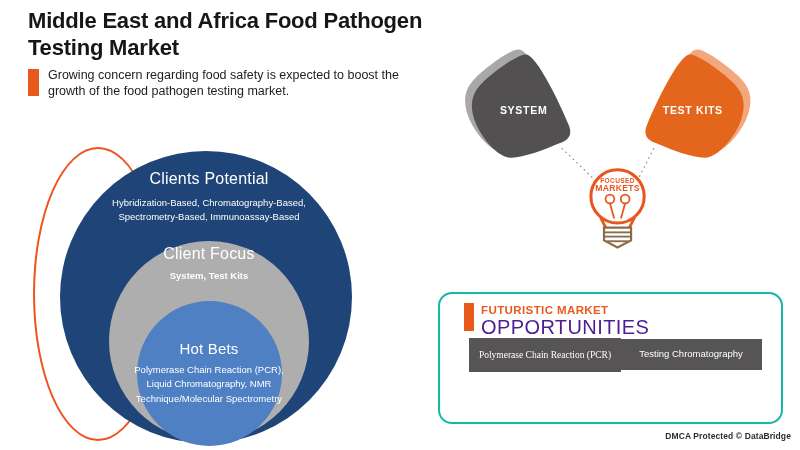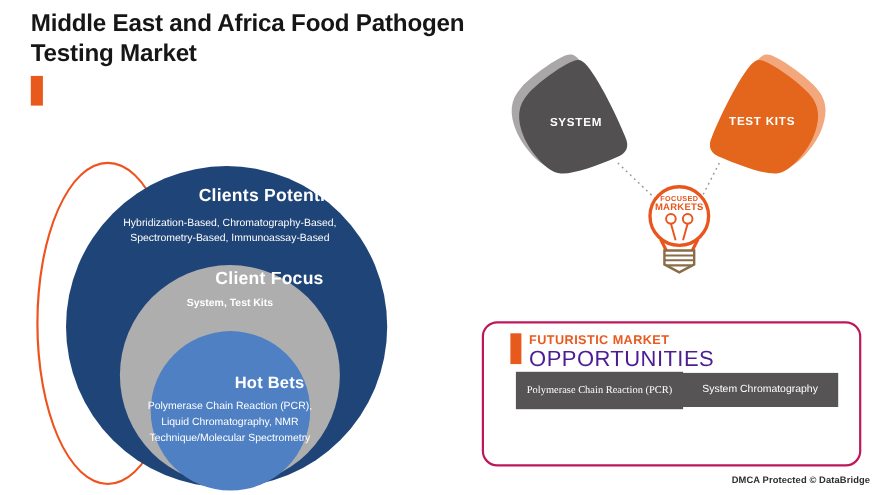--- a/index.html
+++ b/index.html
@@ -19,34 +19,34 @@
   
   .ellipse-outline{
     position:absolute;left:33px;top:147px;width:126px;height:290px;
     border:2px solid #f0521e;border-radius:50%;z-index:1;
   }
   .circle{position:absolute;border-radius:50%;}
   .c-outer{left:60px;top:151px;width:292px;height:292px;background:#1f4478;z-index:2;}
   .c-mid{left:109px;top:241px;width:200px;height:200px;background:#afaeae;z-index:3;}
   .c-inner{left:137px;top:301px;width:145px;height:145px;background:#4f80c4;z-index:4;}
   .venn-txt{position:absolute;z-index:5;color:#fff;text-align:center;}
-  .v-label{font-weight:700;letter-spacing:.2px;padding-left:36px;}
+  .v-label{font-weight:400;letter-spacing:.2px;}
   .v-items{font-weight:400;font-size:9.5px;line-height:1.5;}
   .clients-label{left:59px;top:170px;width:300px;font-size:16px;}
   .clients-items{left:84px;top:196px;width:250px;}
   .focus-label{left:59px;top:245px;width:300px;font-size:16px;}
   .focus-items{left:59px;top:269px;width:300px;font-weight:bold;}
   .hotbets-label{left:59px;top:340px;width:300px;font-size:15px;}
   .hotbets-items{left:125px;top:363px;width:168px;}
   
   .picks-svg{position:absolute;left:430px;top:45px;z-index:2;}
   
   .panel{
     position:absolute;left:438px;top:292px;width:345px;height:132px;
-    border:2px solid #be185d;border-radius:14px;box-sizing:border-box;
+    border:2px solid #14b8a6;border-radius:14px;box-sizing:border-box;
   }
   .p-head{position:absolute;left:24px;top:9px;display:flex;gap:7px;}
   .p-bar{width:10px;height:28px;background:#e85a1c;flex:0 0 auto;}
   .p-l1{font-size:11.5px;font-weight:700;color:#e85a1f;letter-spacing:.4px;margin-top:1px;}
   .p-l2{font-size:20px;font-weight:400;color:#4c1d95;letter-spacing:.4px;margin-top:0px;}
   .opp-box{
     position:absolute;background:#575455;color:#fff;font-size:9.5px;line-height:1.35;
     display:flex;align-items:center;justify-content:center;text-align:center;
     font-weight:400;padding:2px 6px;box-sizing:border-box;
   }
@@ -66,20 +66,21 @@
 </style>
 </head>
 <body>
 
 <div class="stage">
 
   <div class="hdr">
     <h1>Middle East and Africa Food Pathogen Testing Market</h1>
     <div class="sub-row">
       <div class="sub-bullet"></div>
+      <div class="sub-text">Growing concern regarding food safety is expected to boost the growth of the food pathogen testing market.</div>
     </div>
   </div>
 
   <div class="ellipse-outline"></div>
   <div class="circle c-outer"></div>
   <div class="circle c-mid"></div>
   <div class="circle c-inner"></div>
 
   <div class="venn-txt v-label clients-label">Clients Potential</div>
   <div class="venn-txt v-items clients-items">Hybridization-Based, Chromatography-Based, Spectrometry-Based, Immunoassay-Based</div>
@@ -132,17 +133,17 @@
 
   <div class="panel">
     <div class="p-head">
       <div class="p-bar"></div>
       <div>
         <div class="p-l1">FUTURISTIC MARKET</div>
         <div class="p-l2">OPPORTUNITIES</div>
       </div>
     </div>
     <div class="opp-box opp-1">Polymerase Chain Reaction (PCR)</div>
-    <div class="opp-box opp-2">System Chromatography</div>
+    <div class="opp-box opp-2">Testing Chromatography</div>
   </div>
 
   <div class="dmca">DMCA Protected © DataBridge</div>
 </div>
 
 </body></html>

